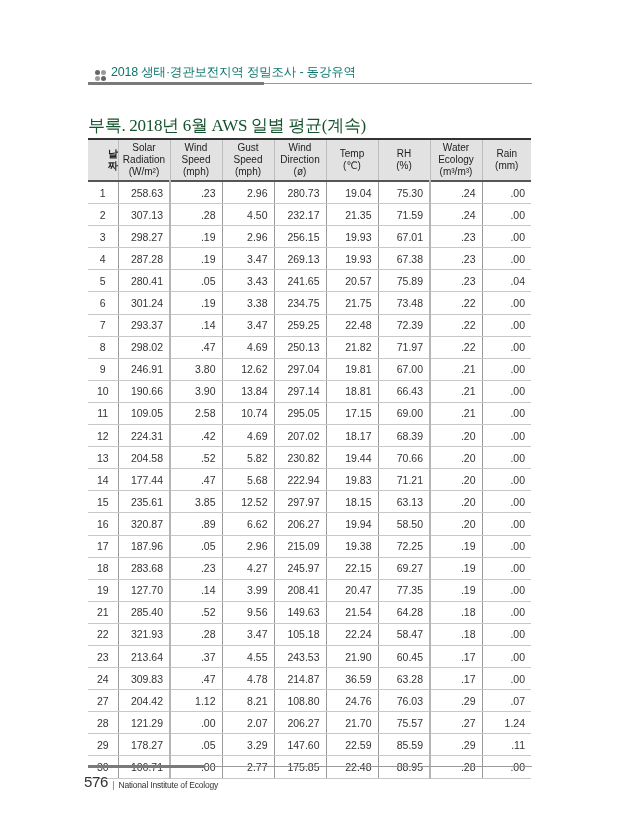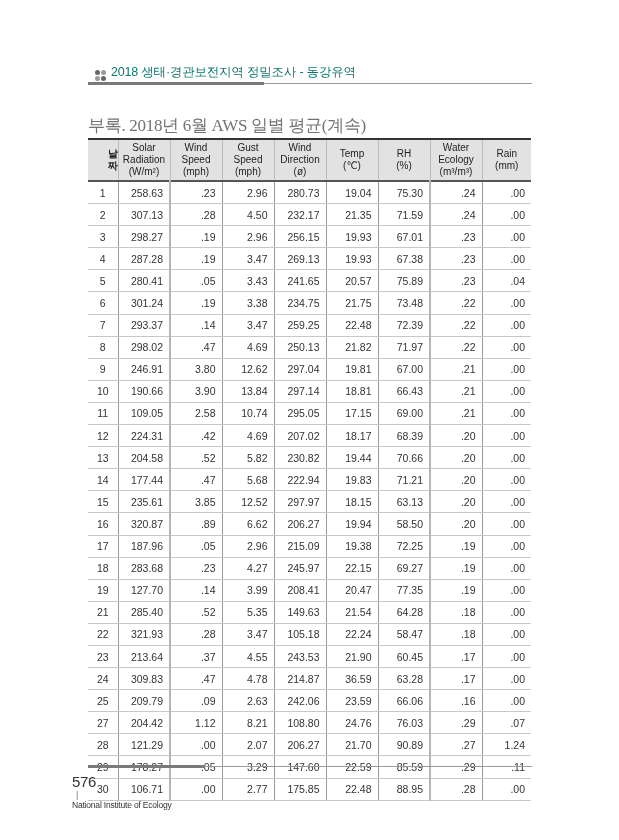--- a/index.html
+++ b/index.html
@@ -8,38 +8,38 @@
 
   .running-head { position: absolute; left: 88px; top: 64px; font-size: 12.5px;
                   color: #0f766e; display: flex; align-items: flex-end; letter-spacing: -0.2px; margin-left: 7px; }
   .dots { display: inline-grid; grid-template-columns: 5px 5px; grid-gap: 1px;
           margin-right: 5px; }
   .dots span { width: 5px; height: 5px; border-radius: 50%; display: block; }
   .rule-top-thick { position: absolute; left: 88px; top: 82px; width: 176px; height: 3px; background: #7a7a7a; }
   .rule-top-thin { position: absolute; left: 264px; top: 83px; width: 268px; height: 1px; background: #9a9a9a; }
 
   .title { position: absolute; left: 88px; top: 114px; font-family: "Liberation Serif", "DejaVu Serif", serif;
-           font-size: 17px; color: #737373; letter-spacing: -0.3px; }
+           font-size: 17px; color: #14532d; letter-spacing: -0.3px; }
 
   table.aws { position: absolute; left: 88px; top: 138px; width: 443px;
               border-collapse: collapse; font-size: 10.5px; table-layout: fixed; }
   table.aws thead tr { border-top: 2px solid #333; border-bottom: 2px solid #555; }
   table.aws thead th { background: #e2e2e2; font-weight: normal; color: #222;
                        height: 40px; padding: 0; line-height: 12px; font-size: 10px;
                        border-left: 1px solid #bdbdbd; text-align: center; vertical-align: middle; }
   table.aws thead th:first-child { border-left: none; font-weight: bold; padding-left: 20px; }
   table.aws tbody td { height: 21.1px; padding: 0 6px 0 0; text-align: right;
                        border-bottom: 1px solid #c8c8c8; border-left: 1px solid #9a9a9a;
                        color: #333; white-space: nowrap; }
   table.aws tbody td:first-child { text-align: center; border-left: none; padding: 0; }
   table.aws tbody td.sep { border-left: 2px solid #b5b5b5; margin-top: 20px; }
 
   .rule-bot-thick { position: absolute; left: 88px; top: 765px; width: 117px; height: 3px; background: #7a7a7a; }
   .rule-bot-thin { position: absolute; left: 205px; top: 766px; width: 327px; height: 1px; background: #9a9a9a; }
-  .footer { position: absolute; left: 72px; top: 773px; display: flex; align-items: flex-start; color: #333; flex-direction: column; }
+  .footer { position: absolute; left: 84px; top: 773px; display: flex; align-items: flex-end; color: #333; }
   .footer .pnum { font-size: 15px; letter-spacing: -0.3px; }
   .footer .bar { font-size: 9px; color: #777; margin: 0 4px; }
   .footer .org { font-size: 8.5px; letter-spacing: -0.2px; }
 </style>
 </head>
 <body>
 
 <div class="running-head">
   <span class="dots">
     <span style="background: rgb(102, 102, 102);"></span>
@@ -317,21 +317,21 @@
         <td>208.41</td>
         <td>20.47</td>
         <td>77.35</td>
         <td class="sep">.19</td>
         <td>.00</td>
       </tr>
       <tr>
         <td>21</td>
         <td>285.40</td>
         <td class="sep">.52</td>
-        <td>5.35</td>
+        <td>9.56</td>
         <td>149.63</td>
         <td>21.54</td>
         <td>64.28</td>
         <td class="sep">.18</td>
         <td>.00</td>
       </tr>
       <tr>
         <td>22</td>
         <td>321.93</td>
         <td class="sep">.28</td>
@@ -355,52 +355,41 @@
       </tr>
       <tr>
         <td>24</td>
         <td>309.83</td>
         <td class="sep">.47</td>
         <td>4.78</td>
         <td>214.87</td>
         <td>36.59</td>
         <td>63.28</td>
         <td class="sep">.17</td>
-        <td>.00</td>
-      </tr>
-      <tr>
-        <td>25</td>
-        <td>209.79</td>
-        <td class="sep">.09</td>
-        <td>2.63</td>
-        <td>242.06</td>
-        <td>23.59</td>
-        <td>66.06</td>
-        <td class="sep">.16</td>
         <td>.00</td>
       </tr>
       <tr>
         <td>27</td>
         <td>204.42</td>
         <td class="sep">1.12</td>
         <td>8.21</td>
         <td>108.80</td>
         <td>24.76</td>
         <td>76.03</td>
         <td class="sep">.29</td>
         <td>.07</td>
       </tr>
       <tr>
         <td>28</td>
         <td>121.29</td>
         <td class="sep">.00</td>
         <td>2.07</td>
         <td>206.27</td>
         <td>21.70</td>
-        <td>90.89</td>
+        <td>75.57</td>
         <td class="sep">.27</td>
         <td>1.24</td>
       </tr>
       <tr>
         <td>29</td>
         <td>178.27</td>
         <td class="sep">.05</td>
         <td>3.29</td>
         <td>147.60</td>
         <td>22.59</td>

